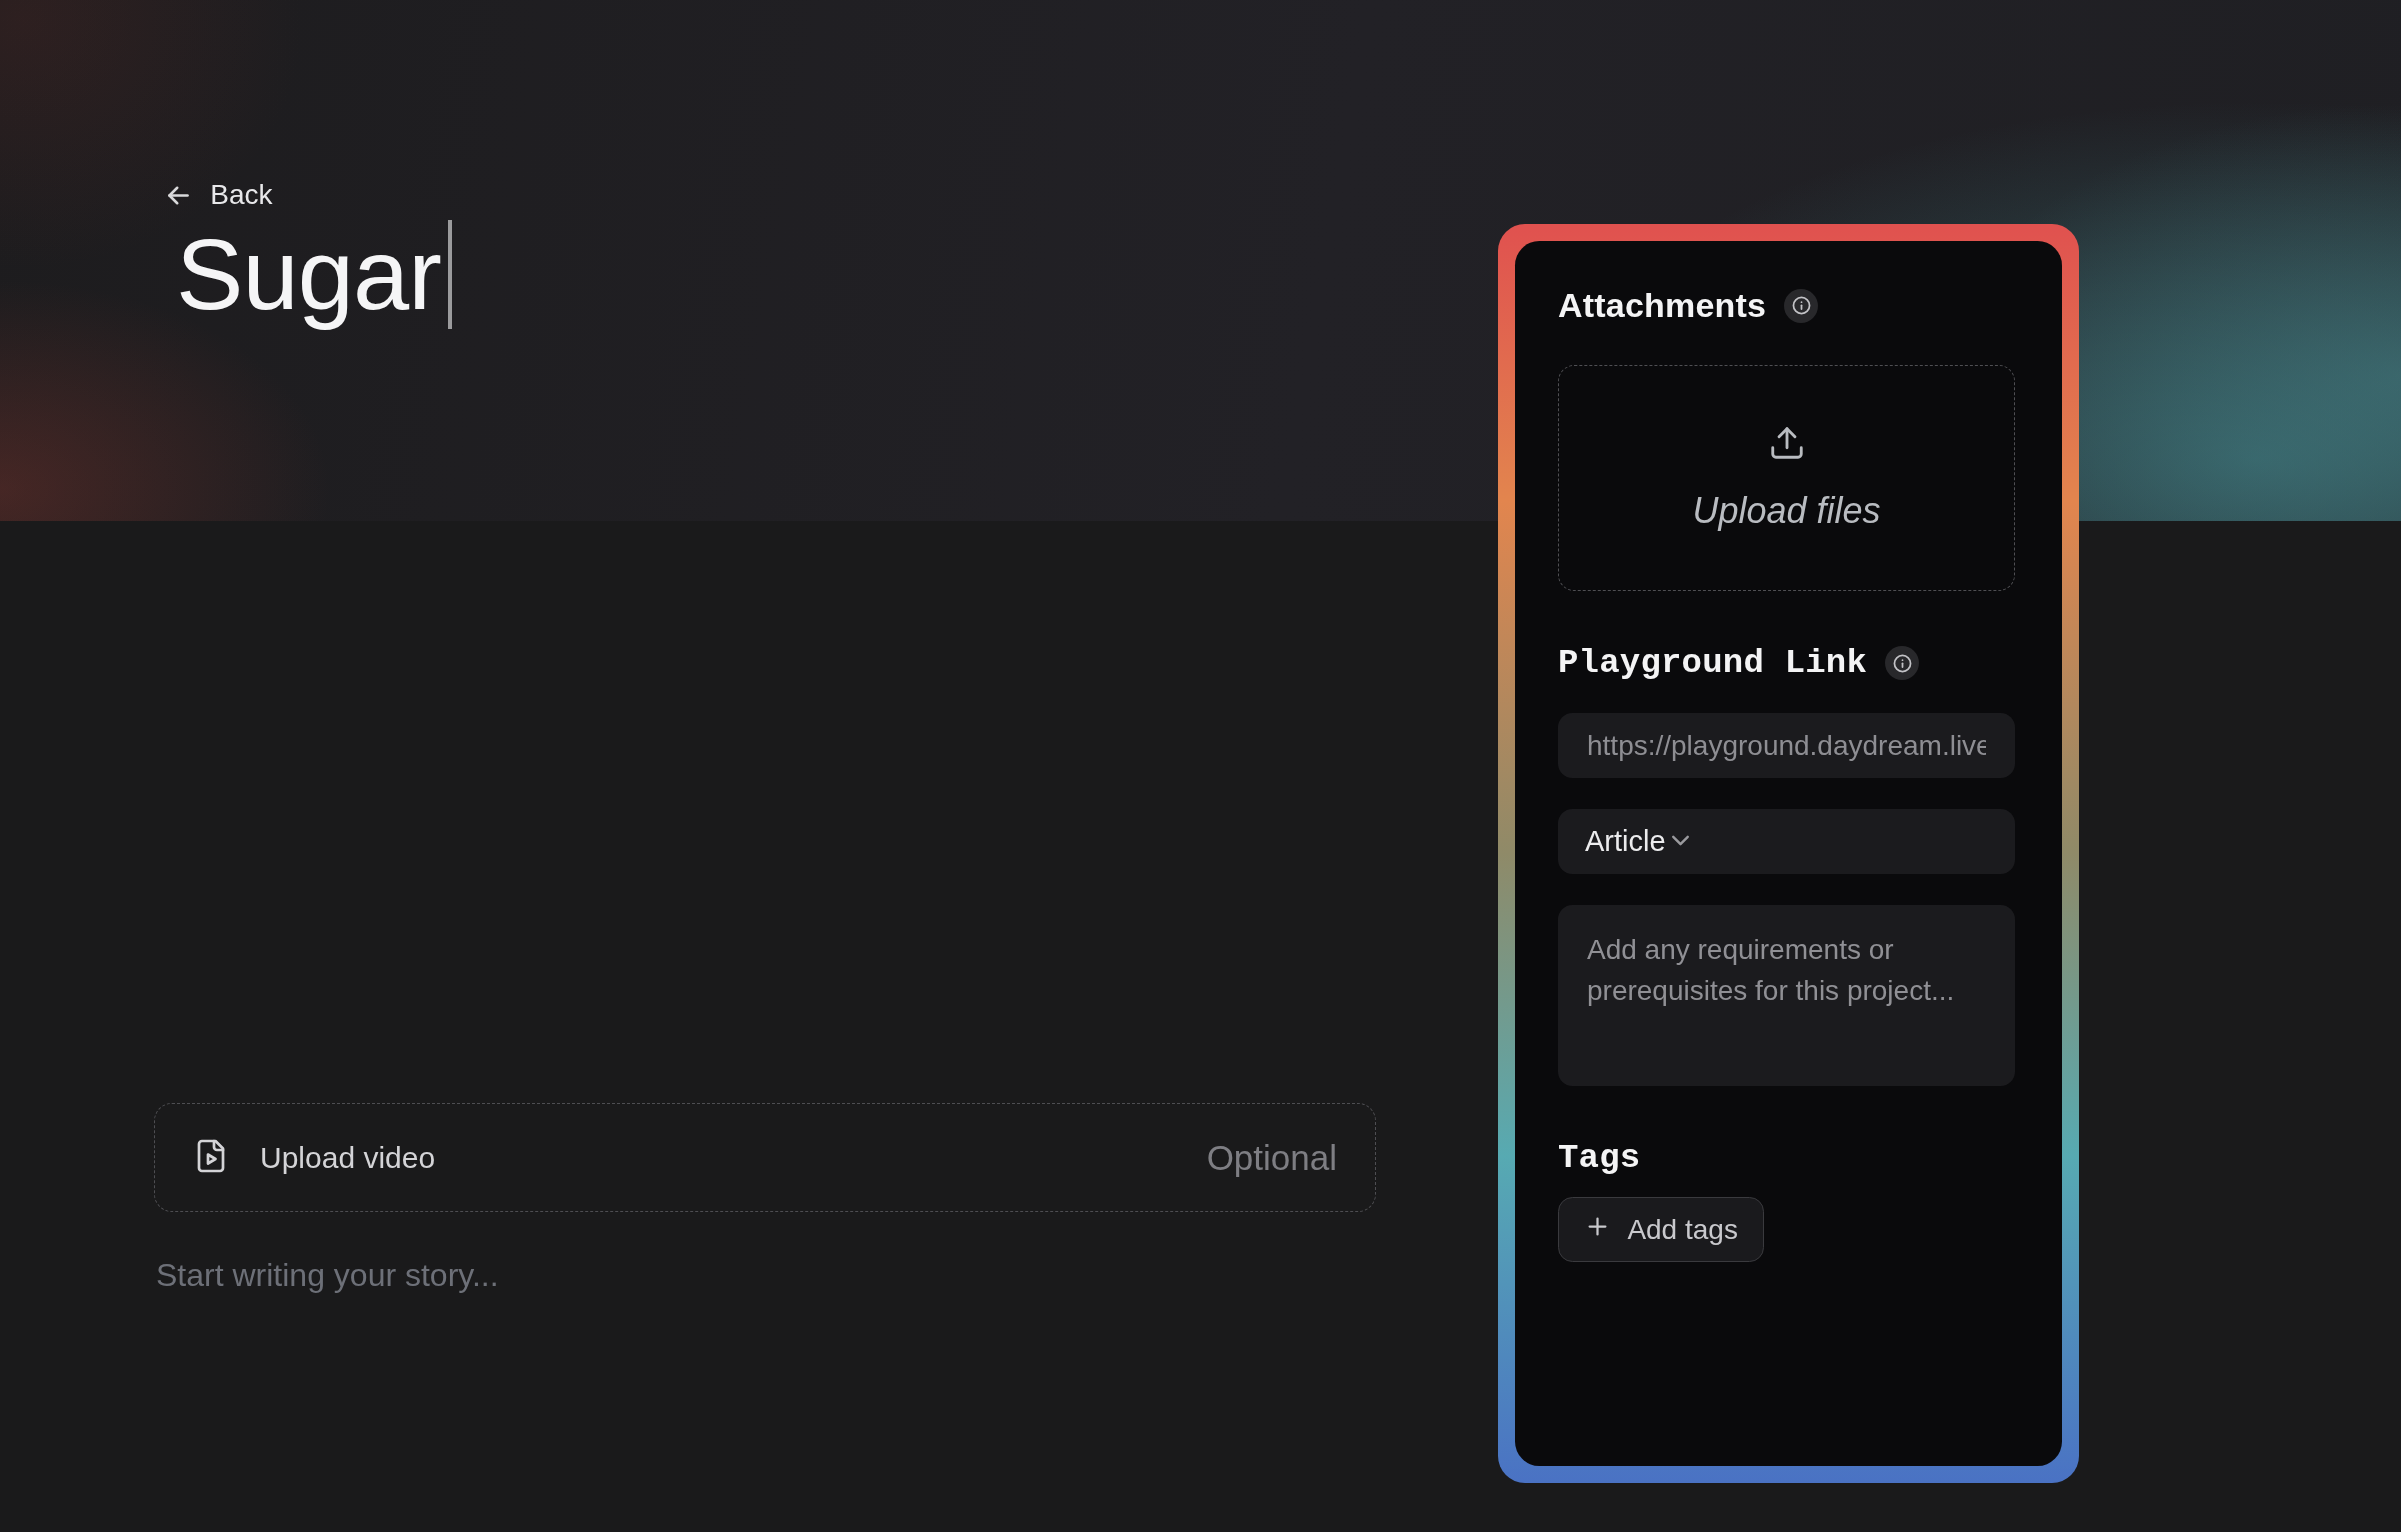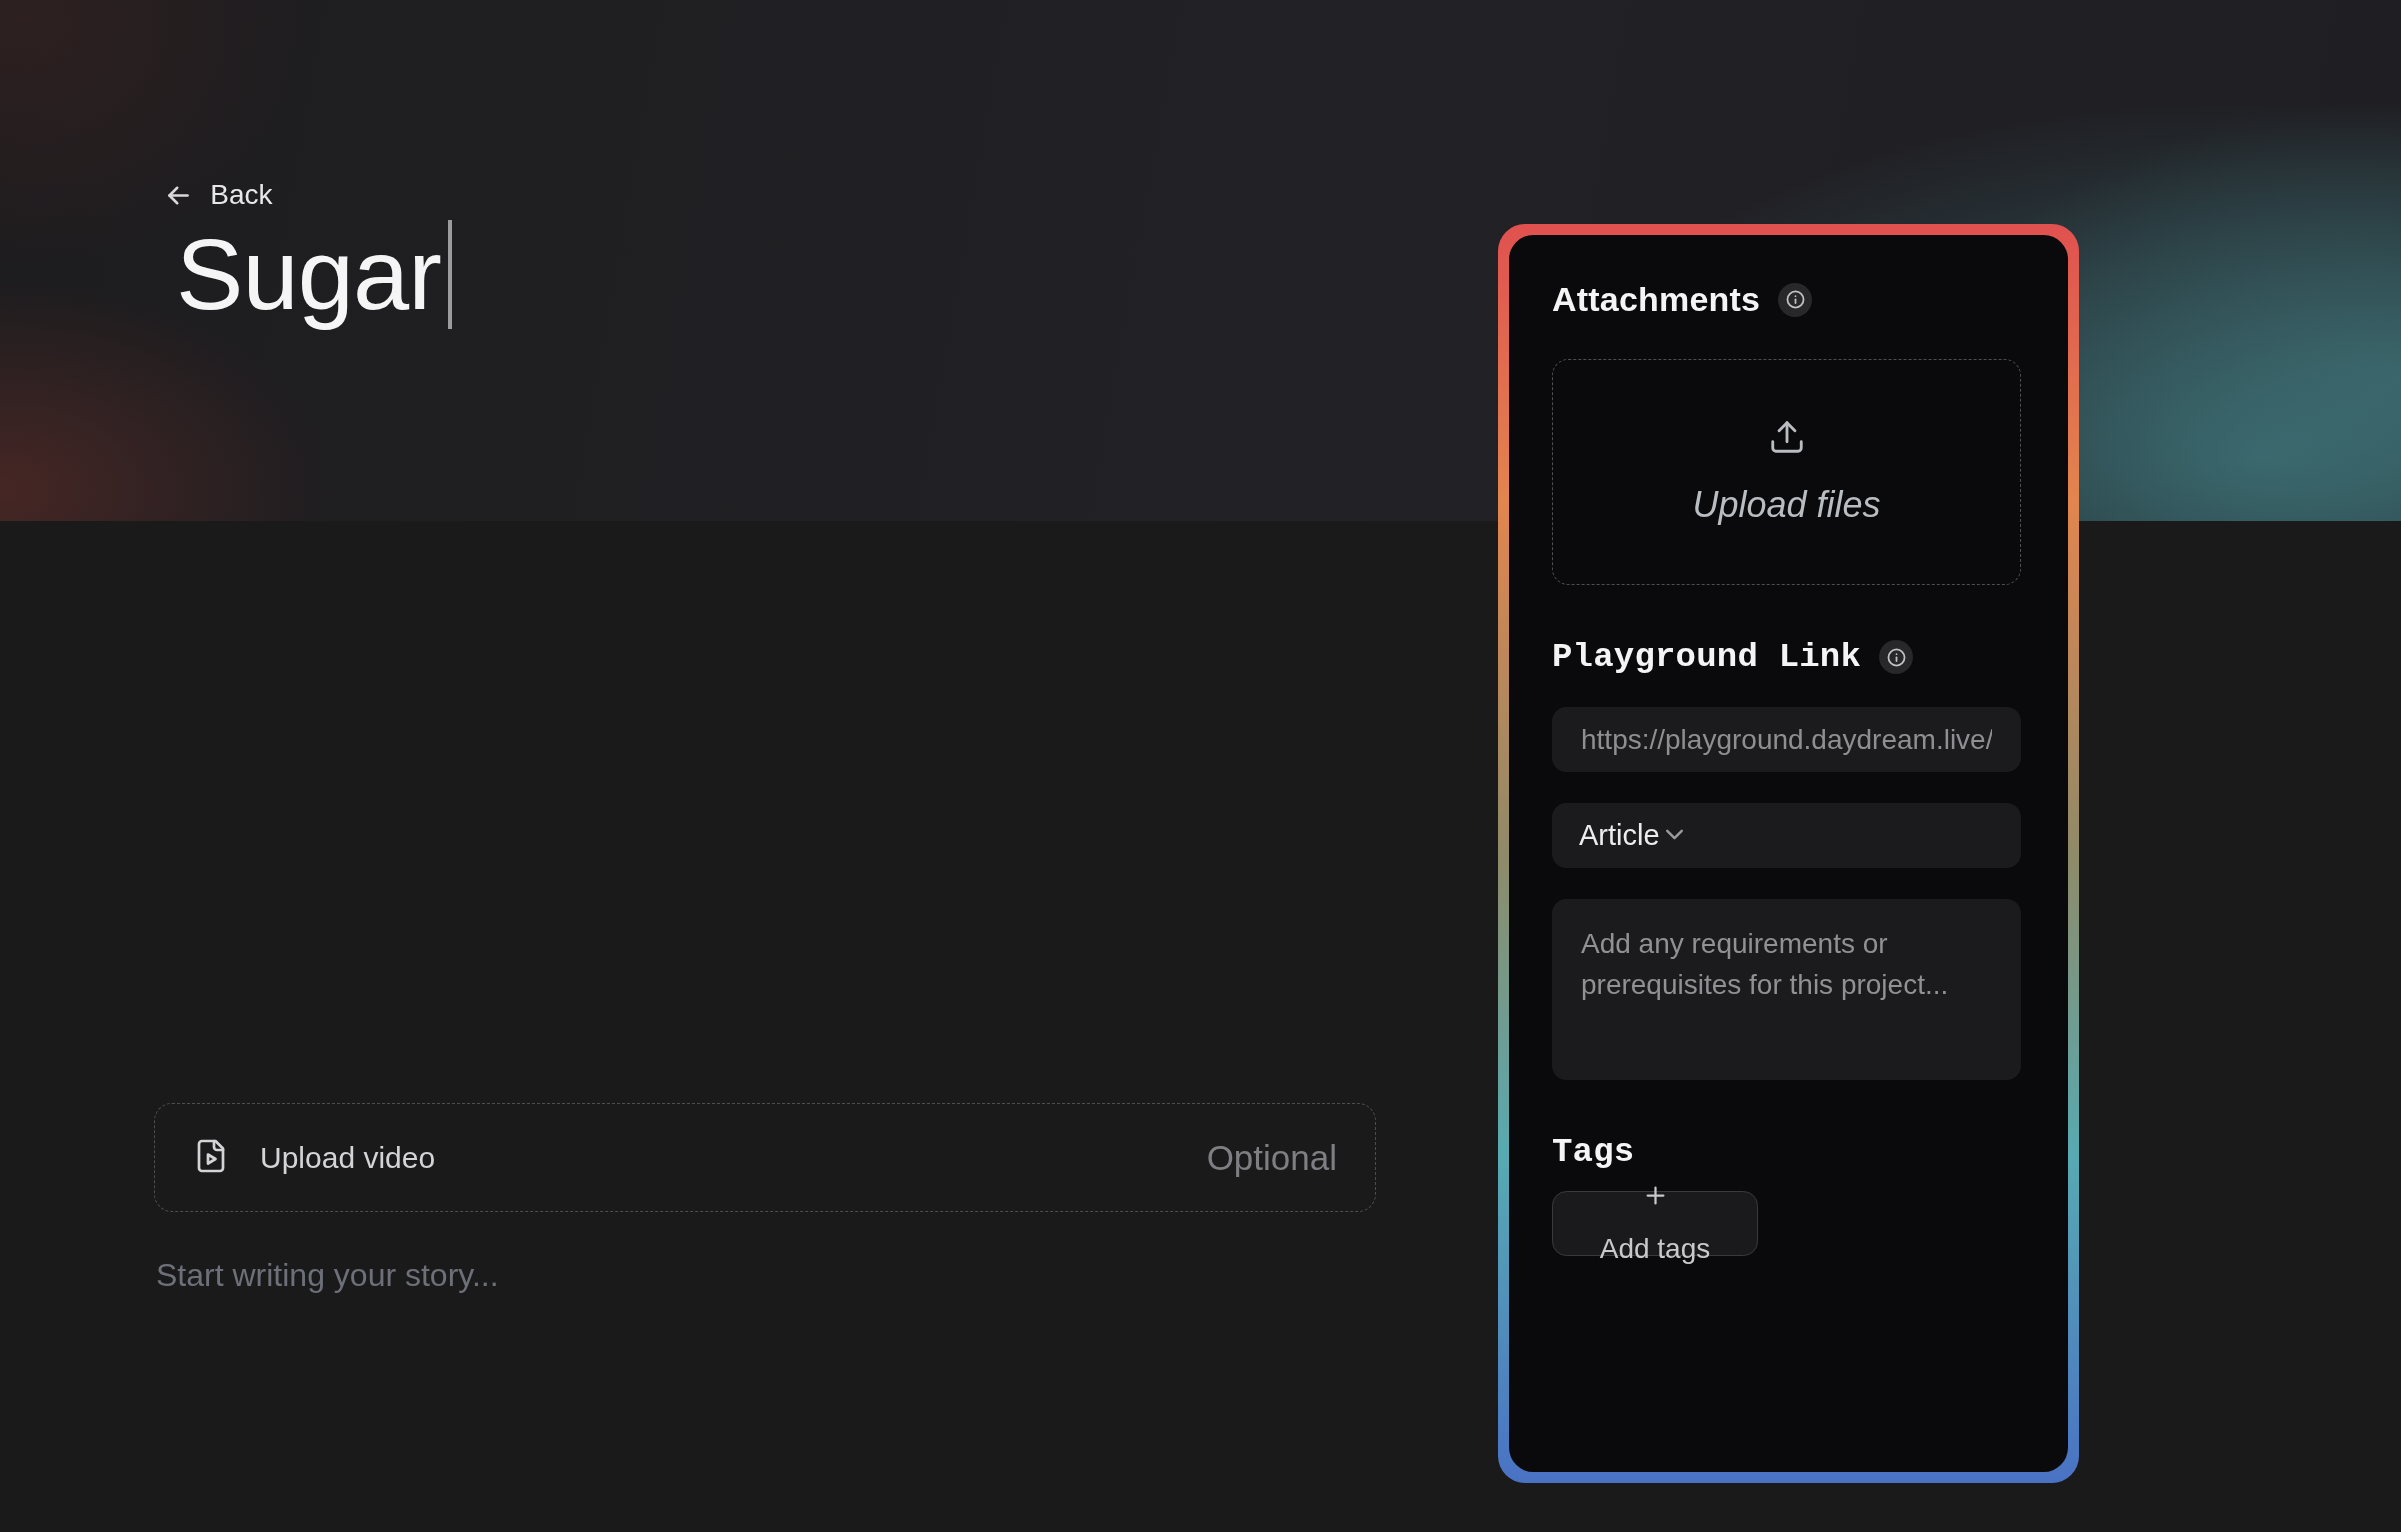--- a/index.html
+++ b/index.html
@@ -57,21 +57,21 @@
   }
   .video-box .vlabel{font-size:30px;}
   .video-box .optional{margin-left:auto;font-size:35px;color:#7e7e83;}
   
   .story{
     position:absolute;left:156px;top:1257px;font-size:32px;color:#6d7078;cursor:text;
   }
   
   .panel-border{
     position:absolute;left:1498px;top:224px;width:581px;height:1259px;
-    border-radius:27px;padding:11px;
+    border-radius:27px;padding:17px;
     background:linear-gradient(180deg,#e0514f 0%,#e2854e 22%,#8f8a68 50%,#57aab2 74%,#4a72c4 100%);
   }
   .panel{
     width:100%;height:100%;background:#0a0a0c;border-radius:24.4px;
     padding:45px 47px 40px 43px;display:flex;flex-direction:column;
   }
   .sec-head{display:flex;align-items:center;gap:18px;}
   .sec-head h2{
     margin:0;font-size:34px;font-weight:bold;color:#f4f4f5;letter-spacing:0.2px;
   }
@@ -98,21 +98,21 @@
   .select svg{margin-left:auto;}
   .tarea{
     height:181px;width:100%;background:#1b1b1e;border:none;border-radius:14.5px;
     padding:25px 29px;font-family:"Liberation Sans",sans-serif;font-size:28px;
     color:#ececee;resize:none;line-height:1.45;
   }
   .tarea::placeholder{color:#909095;opacity:1;}
   .add-tags{
     margin-top:20px;width:206px;height:65px;background:#1a1a1d;border:0.9px solid #3a3a3e;
     border-radius:14.5px;display:flex;align-items:center;justify-content:center;gap:16.3px;
-    color:#c9c9cd;font-size:28px;cursor:pointer;flex-direction:column;
+    color:#c9c9cd;font-size:28px;cursor:pointer;
   }
   .mt-sec{margin-top:53px;font-family:Liberation Mono, monospace;}
   .mt-input{margin-top:31px;}
 </style>
 </head>
 <body>
 
 <div class="stage">
   <div class="bg-band"></div>
 

